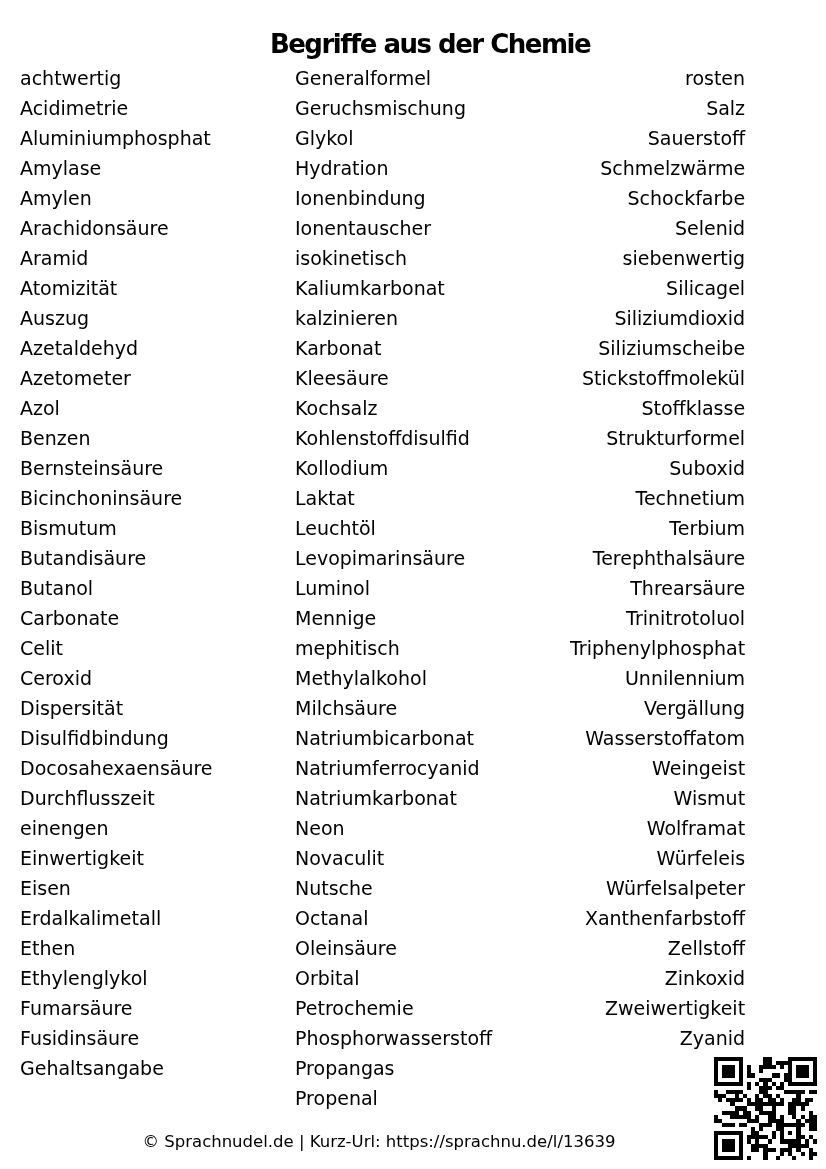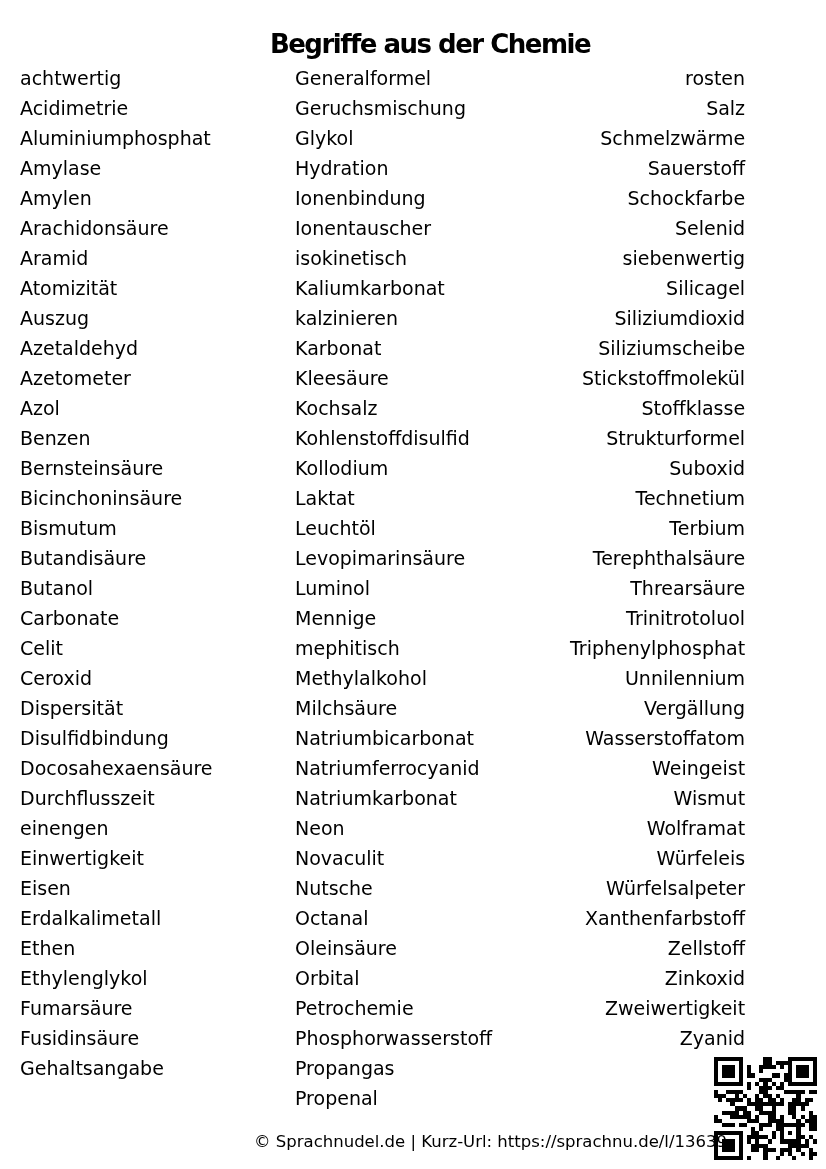--- a/index.html
+++ b/index.html
@@ -12,22 +12,22 @@
   .title{
     position:absolute;top:12px;left:0;width:826px;margin:17px;
     text-align:center;font-size:26px;font-weight:bold;letter-spacing:-1.5px;
   }
   .col{position:absolute;top:63px;font-size:19px;}
   .col-1{left:20px;}
   .col-2{left:295px;}
   .col-3{left:570px;text-align:right;}
   .word{height:30px;line-height:30px;white-space:nowrap;}
   .footer{
-    position:absolute;top:1132px;left:1px;width:726px;
-    text-align:right;font-size:16.5px;
+    position:absolute;top:1132px;left:16px;width:726px;
+    text-align:center;font-size:16.5px;
   }
   .qr{position:absolute;left:714px;top:1057px;width:103px;height:103px;}
   .qr svg{width:100%;height:100%;display:block;shape-rendering:crispEdges;}
 </style>
 </head>
 <body>
 
 <div class="page">
 
   <h1 class="title">Begriffe aus der Chemie</h1>
@@ -101,22 +101,22 @@
       <div class="word">Oleinsäure</div>
       <div class="word">Orbital</div>
       <div class="word">Petrochemie</div>
       <div class="word">Phosphorwasserstoff</div>
       <div class="word">Propangas</div>
       <div class="word">Propenal</div>
     </div>
   <div class="col col-3">
       <div class="word">rosten</div>
       <div class="word">Salz</div>
+      <div class="word">Sauerstoff</div>
       <div class="word">Schmelzwärme</div>
-      <div class="word">Sauerstoff</div>
       <div class="word">Schockfarbe</div>
       <div class="word">Selenid</div>
       <div class="word">siebenwertig</div>
       <div class="word">Silicagel</div>
       <div class="word">Siliziumdioxid</div>
       <div class="word">Siliziumscheibe</div>
       <div class="word">Stickstoffmolekül</div>
       <div class="word">Stoffklasse</div>
       <div class="word">Strukturformel</div>
       <div class="word">Suboxid</div>

